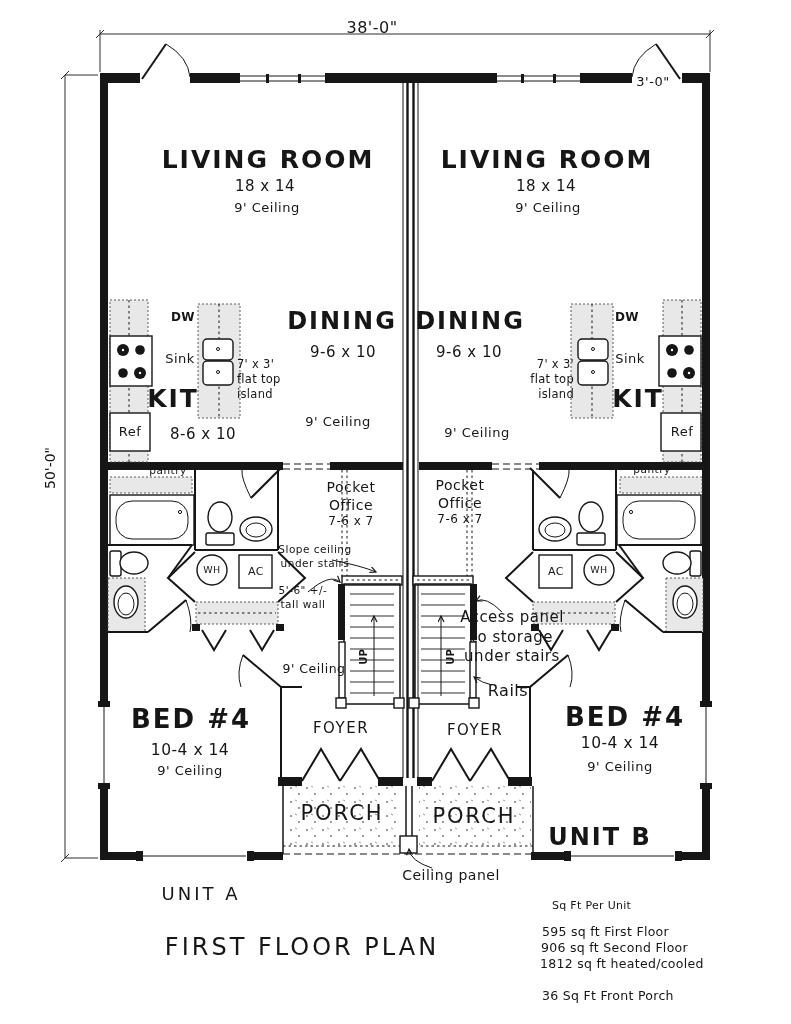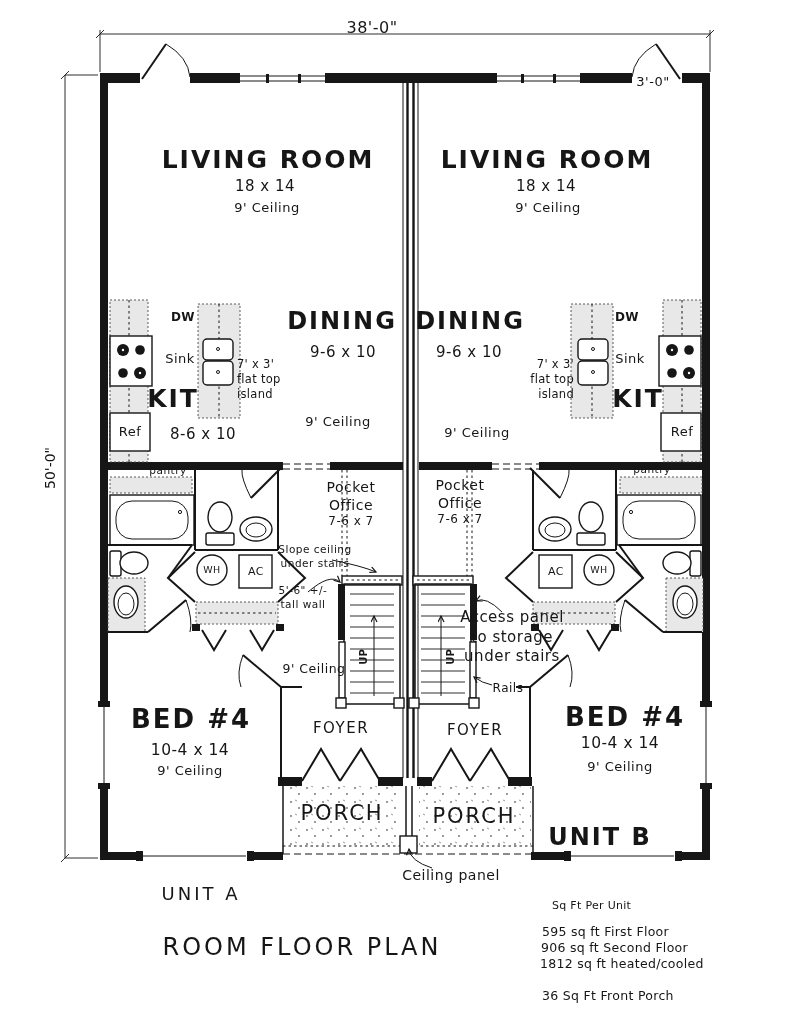--- a/index.html
+++ b/index.html
@@ -396,24 +396,24 @@
 <div class="lb" style="left:620px;top:759px;font-size:13px;">9' Ceiling</div>
 <div class="lb big" style="left:600px;top:822px;font-size:24px;">UNIT B</div>
 
 <div class="lb" style="left:315px;top:543px;font-size:10.5px;">Slope ceiling
 under stairs</div>
 <div class="lb" style="left:303px;top:584px;font-size:10.5px;">5'-6" +/-
 tall wall</div>
 <div class="lb" style="left:512px;top:608px;font-size:15px;">Access panel
 to storage
 under stairs</div>
-<div class="lb" style="left:508px;top:681px;font-size:12px;">Rails</div>
+<div class="lb" style="left:508px;top:681px;font-size:16px;">Rails</div>
 <div class="lb" style="left:451px;top:866px;font-size:14px;">Ceiling panel</div>
 
 <div class="lb" style="left:201px;top:882px;font-size:18px;letter-spacing:3px;">UNIT A</div>
-<div class="lb" style="left:302px;top:932px;font-size:24px;letter-spacing:3px;">ROOM FLOOR PLAN</div>
+<div class="lb" style="left:302px;top:932px;font-size:24px;letter-spacing:3px;">FIRST FLOOR PLAN</div>
 <div class="lbl" style="left:552px;top:899px;font-size:11px;">Sq Ft Per Unit</div>
 <div class="lbl" style="left:542px;top:924px;font-size:12.5px;">595 sq ft First Floor</div>
 <div class="lbl" style="left:541px;top:940px;font-size:12.5px;">906 sq ft Second Floor</div>
 <div class="lbl" style="left:540px;top:956px;font-size:12.5px;">1812 sq ft heated/cooled</div>
 <div class="lbl" style="left:542px;top:988px;font-size:12.5px;">36 Sq Ft Front Porch</div>
 
 </div>
 
 </body></html>

